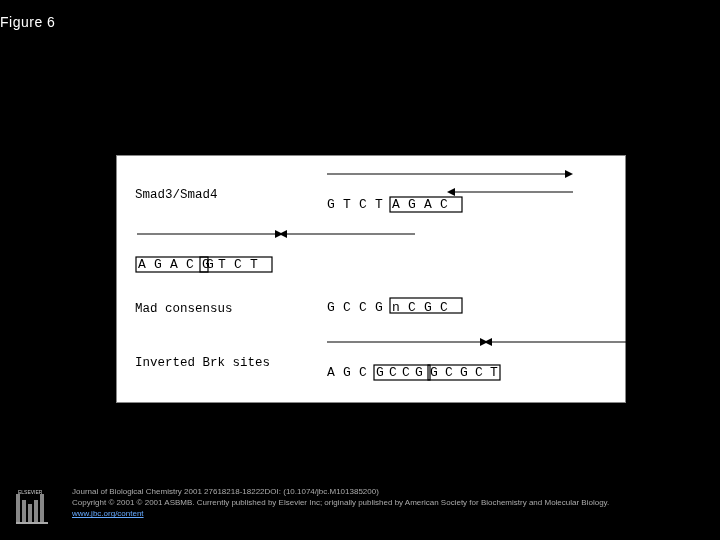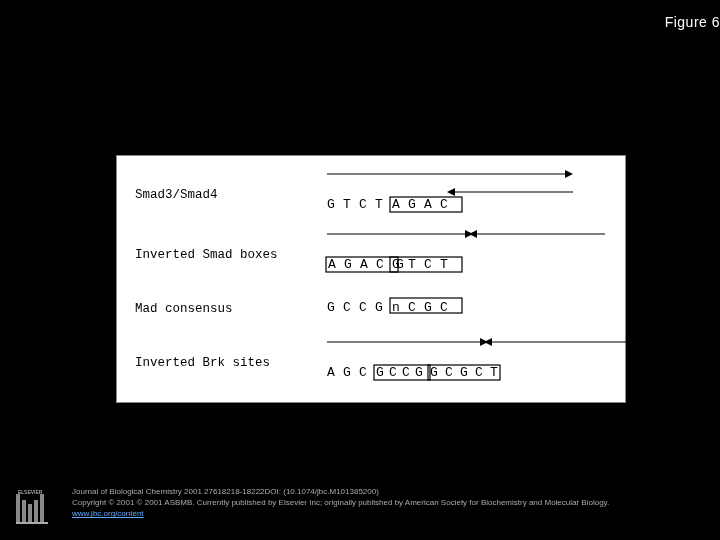--- a/index.html
+++ b/index.html
@@ -8,21 +8,21 @@
       width: 720px;
       height: 540px;
       background: #000;
       font-family: Arial, sans-serif;
       overflow: hidden;
       position: relative;
     }
 
     .figure-title {
       color: #fff;
-      text-align: right;
+      text-align: left;
       font-size: 14px;
       padding-top: 14px;
       letter-spacing: 0.5px;
     }
 
     .footer {
       position: absolute;
       bottom: 10px;
       left: 10px;
       display: flex;
@@ -113,21 +113,20 @@
         <text x="83" y="38" font-family="Courier New, monospace" font-size="13" fill="#000">G</text>
 
         <text x="99" y="38" font-family="Courier New, monospace" font-size="13" fill="#000">A</text>
 
         <text x="115" y="38" font-family="Courier New, monospace" font-size="13" fill="#000">C</text>
       </svg>
     </div>
   </div>
 
   <div class="fig-row">
-    <div class="fig-label">Inverted Smad boxes</div>
     <div class="fig-diagram">
       <svg width="290" height="46">
 
         <line x1="2" y1="4" x2="140" y2="4" stroke="#000" stroke-width="1.2"></line>
         <polygon points="140,0 140,8 148,4" fill="#000"></polygon>
 
         <line x1="280" y1="4" x2="152" y2="4" stroke="#000" stroke-width="1.2"></line>
         <polygon points="152,0 152,8 144,4" fill="#000"></polygon>
 
         <rect x="1" y="27" width="72" height="15" fill="none" stroke="#000" stroke-width="1.2"></rect>

